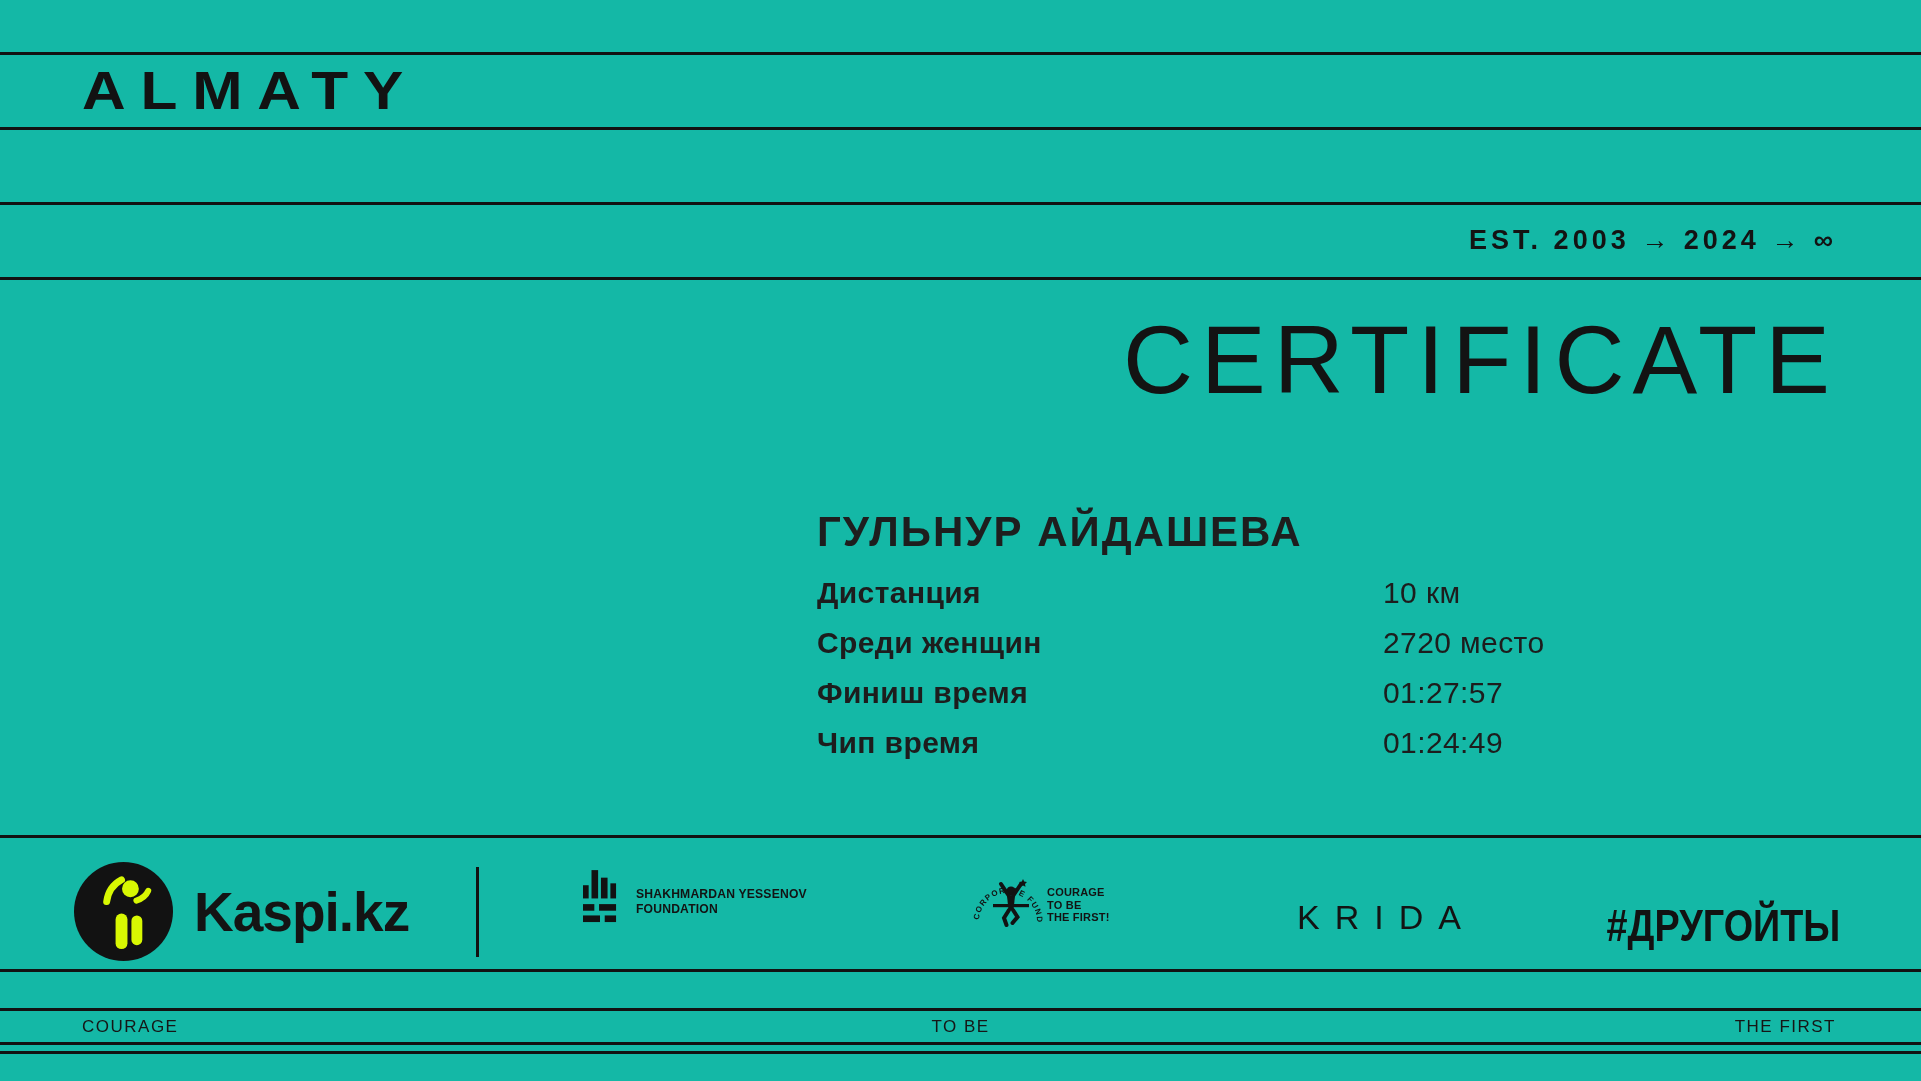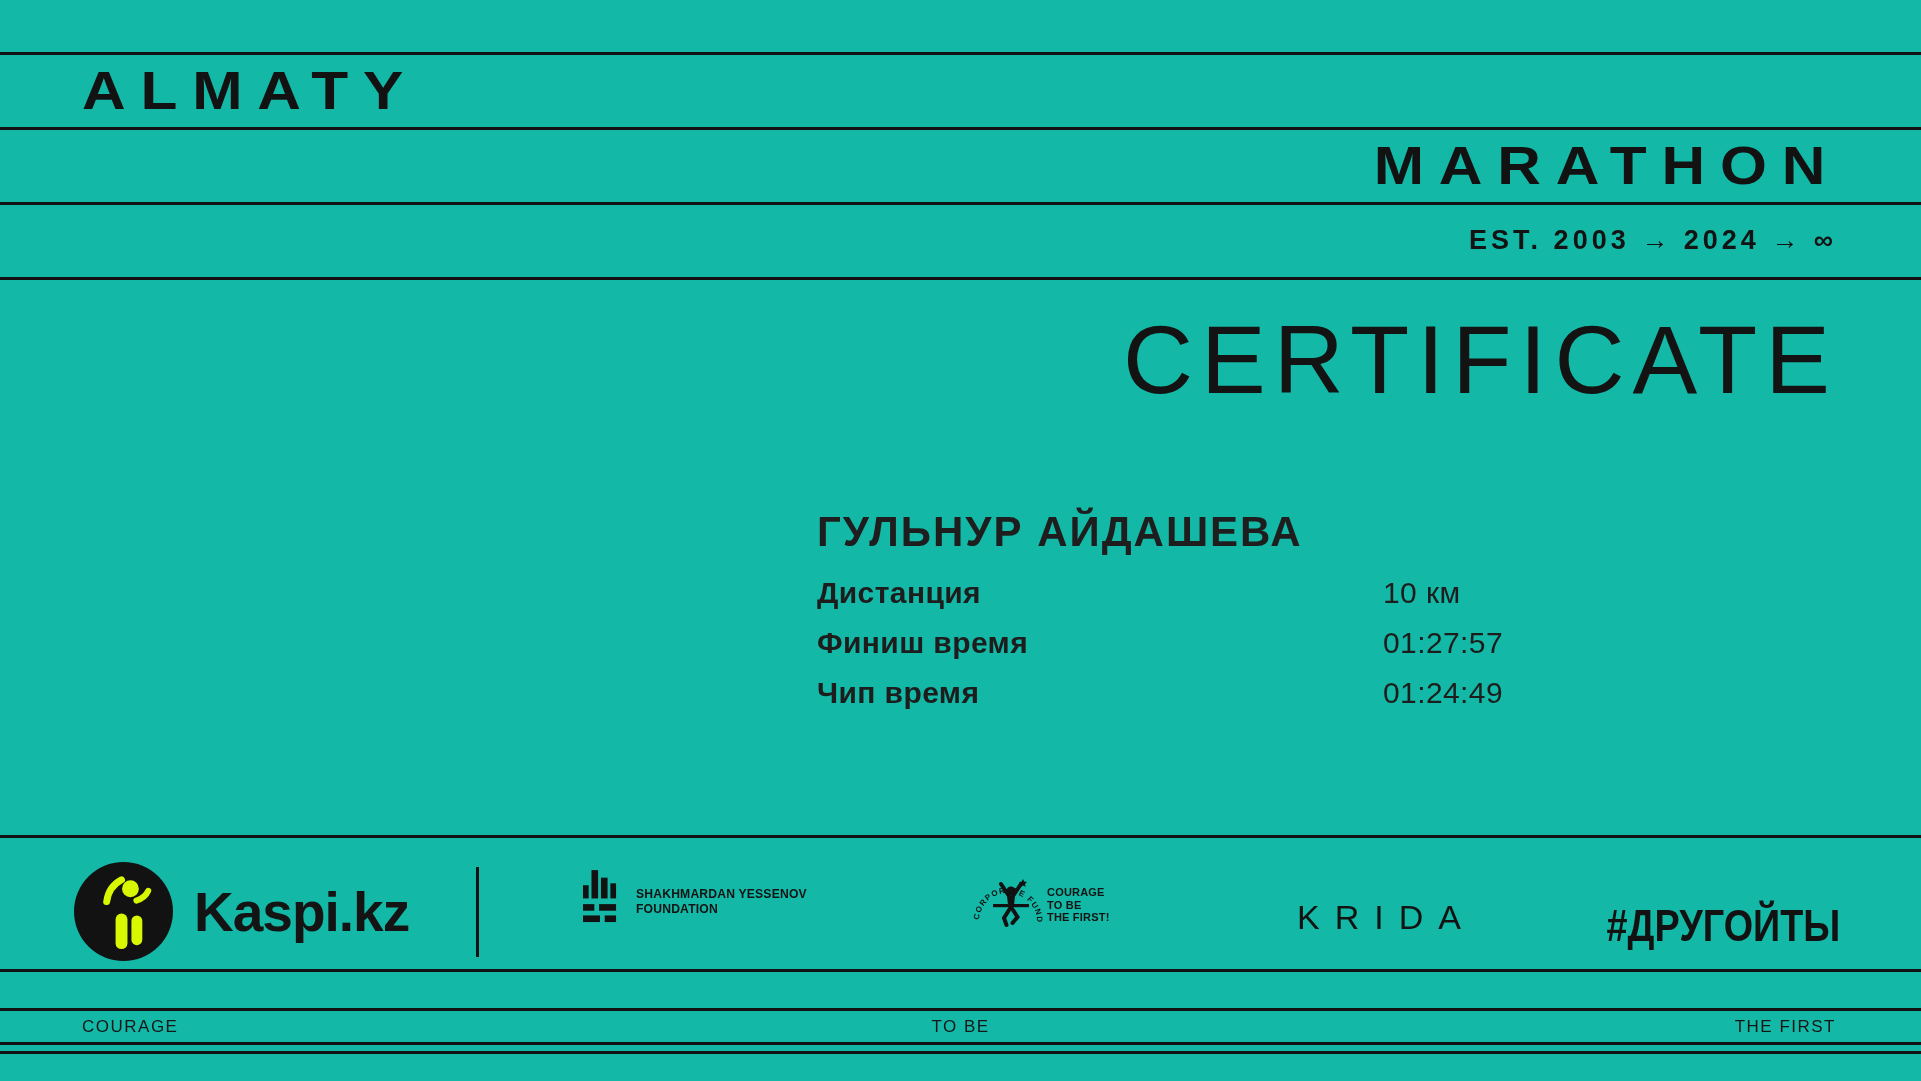--- a/index.html
+++ b/index.html
@@ -78,36 +78,37 @@
   <div class="hline" style="top:835px"></div>
   <div class="hline" style="top:969px"></div>
   <div class="hline" style="top:1008px"></div>
   <div class="hline" style="top:1042px"></div>
   <div class="hline" style="top:1051px"></div>
 
   <div class="band" style="left:82px;top:53px;height:74px;">
     <span class="brand stretch-l">ALMATY</span>
   </div>
 
-  <div class="band" style="right:81px;top:128px;height:74px;">
-    <span class="brand stretch-r">MARATHON</span>
-  </div>
 
   <div class="band" style="right:84px;top:203px;height:74px;">
     <span class="est">EST. 2003 → 2024 → ∞</span>
   </div>
 
   <div class="cert-title">CERTIFICATE</div>
 
   <div class="recipient">ГУЛЬНУР АЙДАШЕВА</div>
 
   <div class="results">
     <div class="rrow">
       <span class="rlabel">Дистанция</span>
       <span class="rvalue">10 км</span>
+    </div>
+    <div class="rrow">
+      <span class="rlabel">Среди женщин</span>
+      <span class="rvalue">2720 место</span>
     </div>
     <div class="rrow">
       <span class="rlabel">Финиш время</span>
       <span class="rvalue">01:27:57</span>
     </div>
     <div class="rrow">
       <span class="rlabel">Чип время</span>
       <span class="rvalue">01:24:49</span>
     </div>
   </div>

